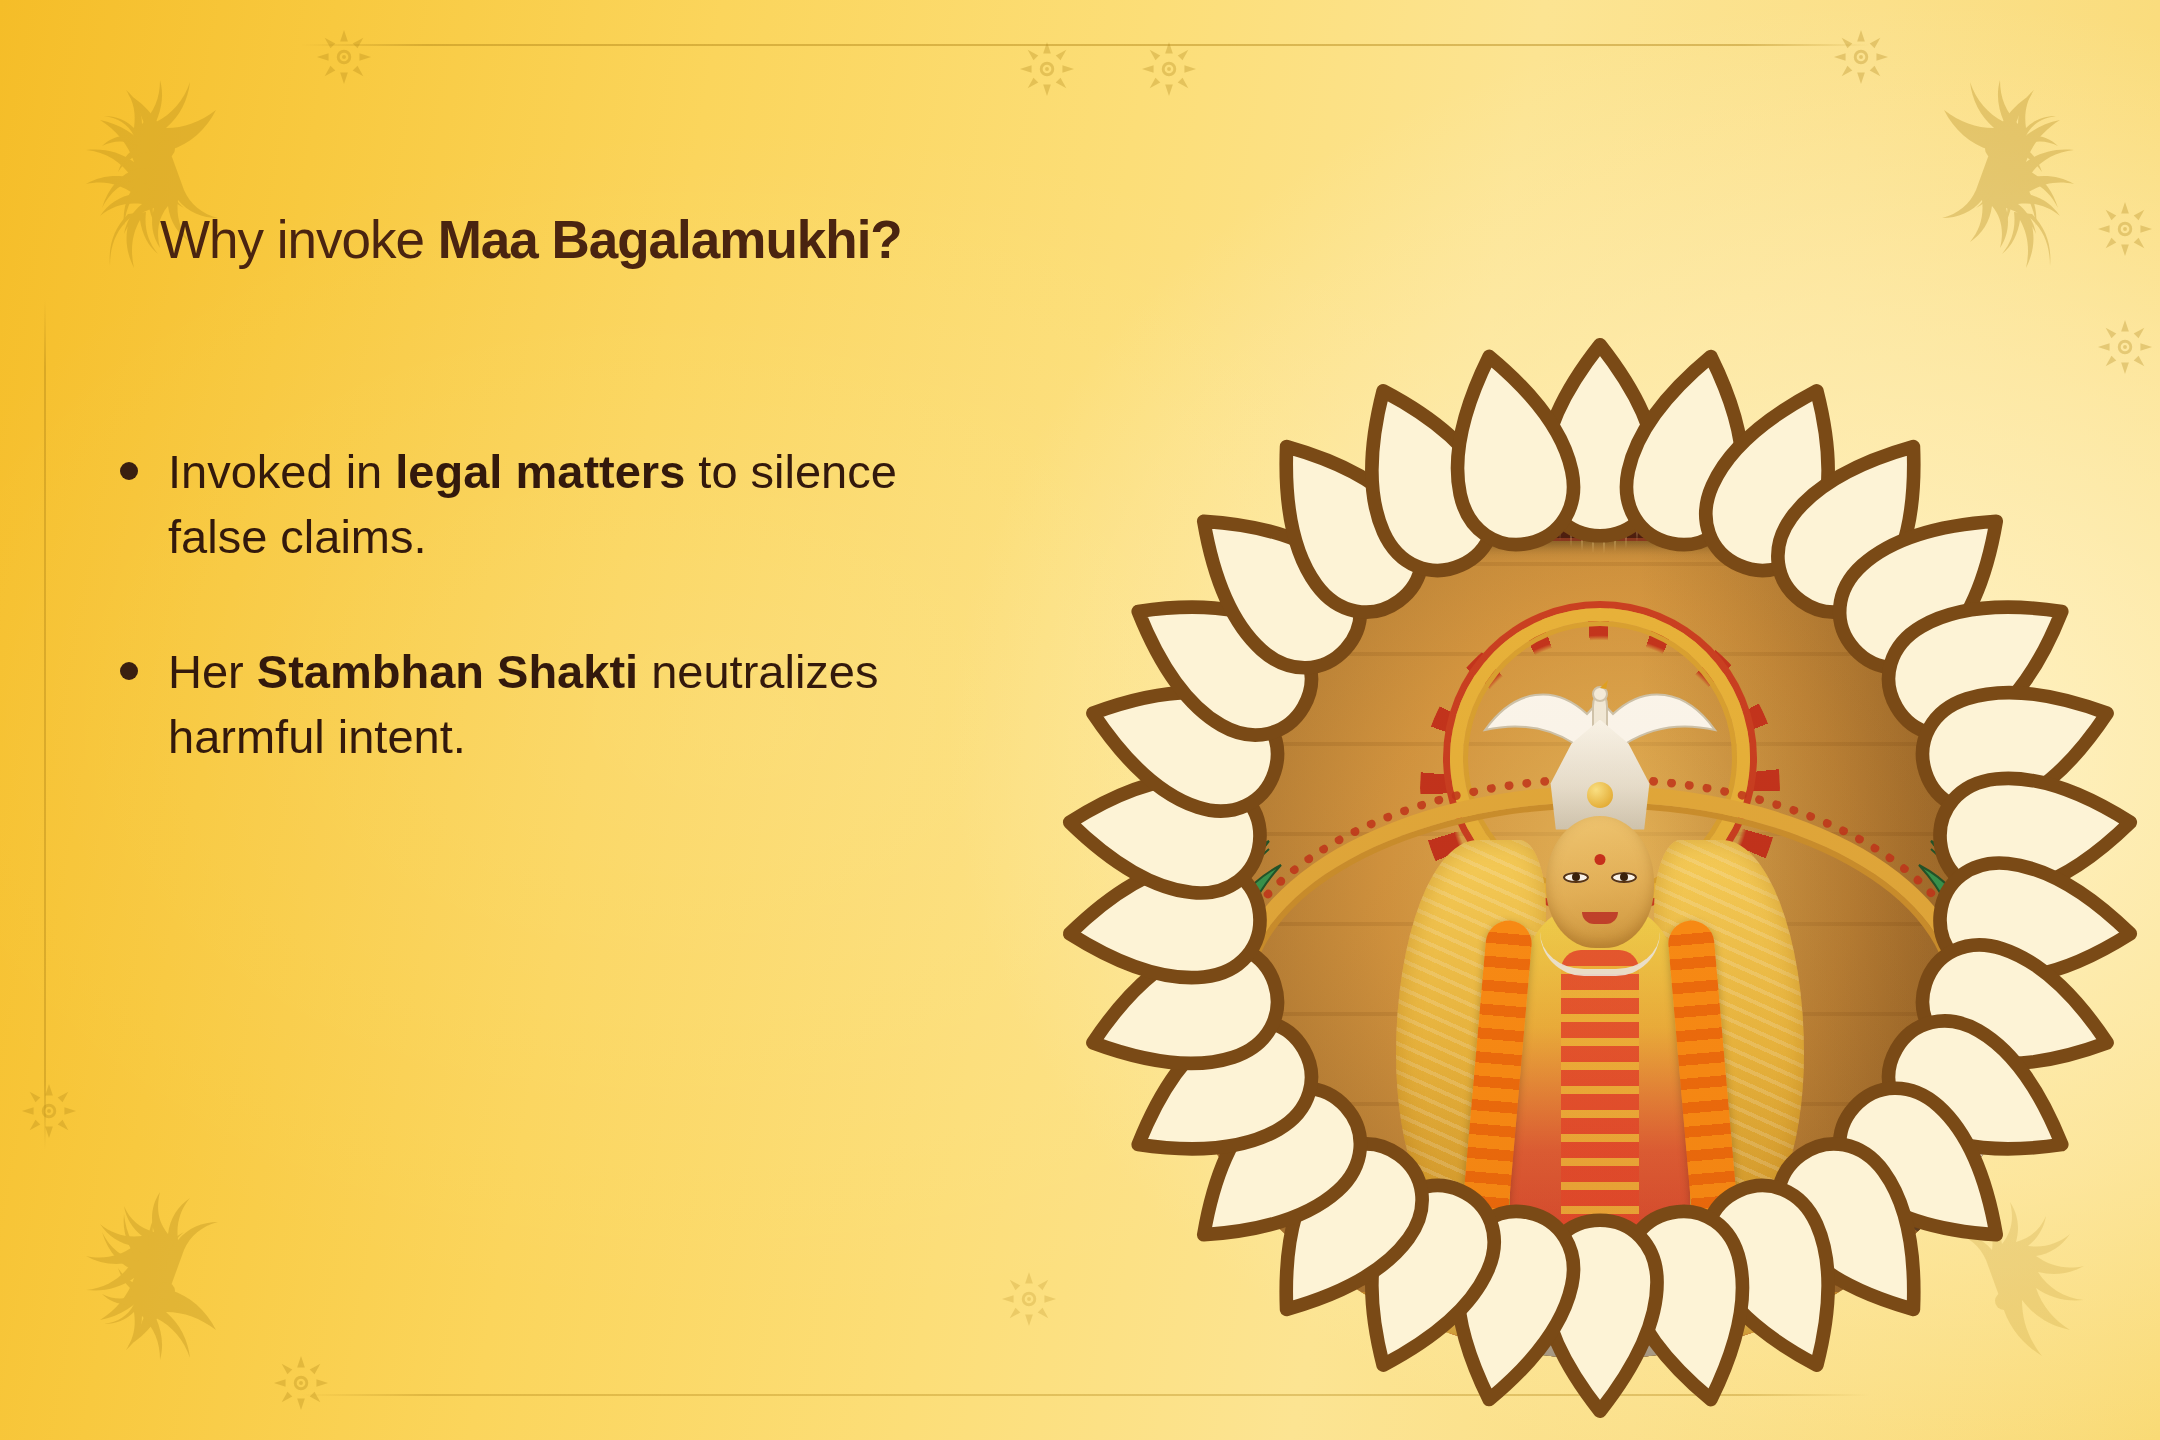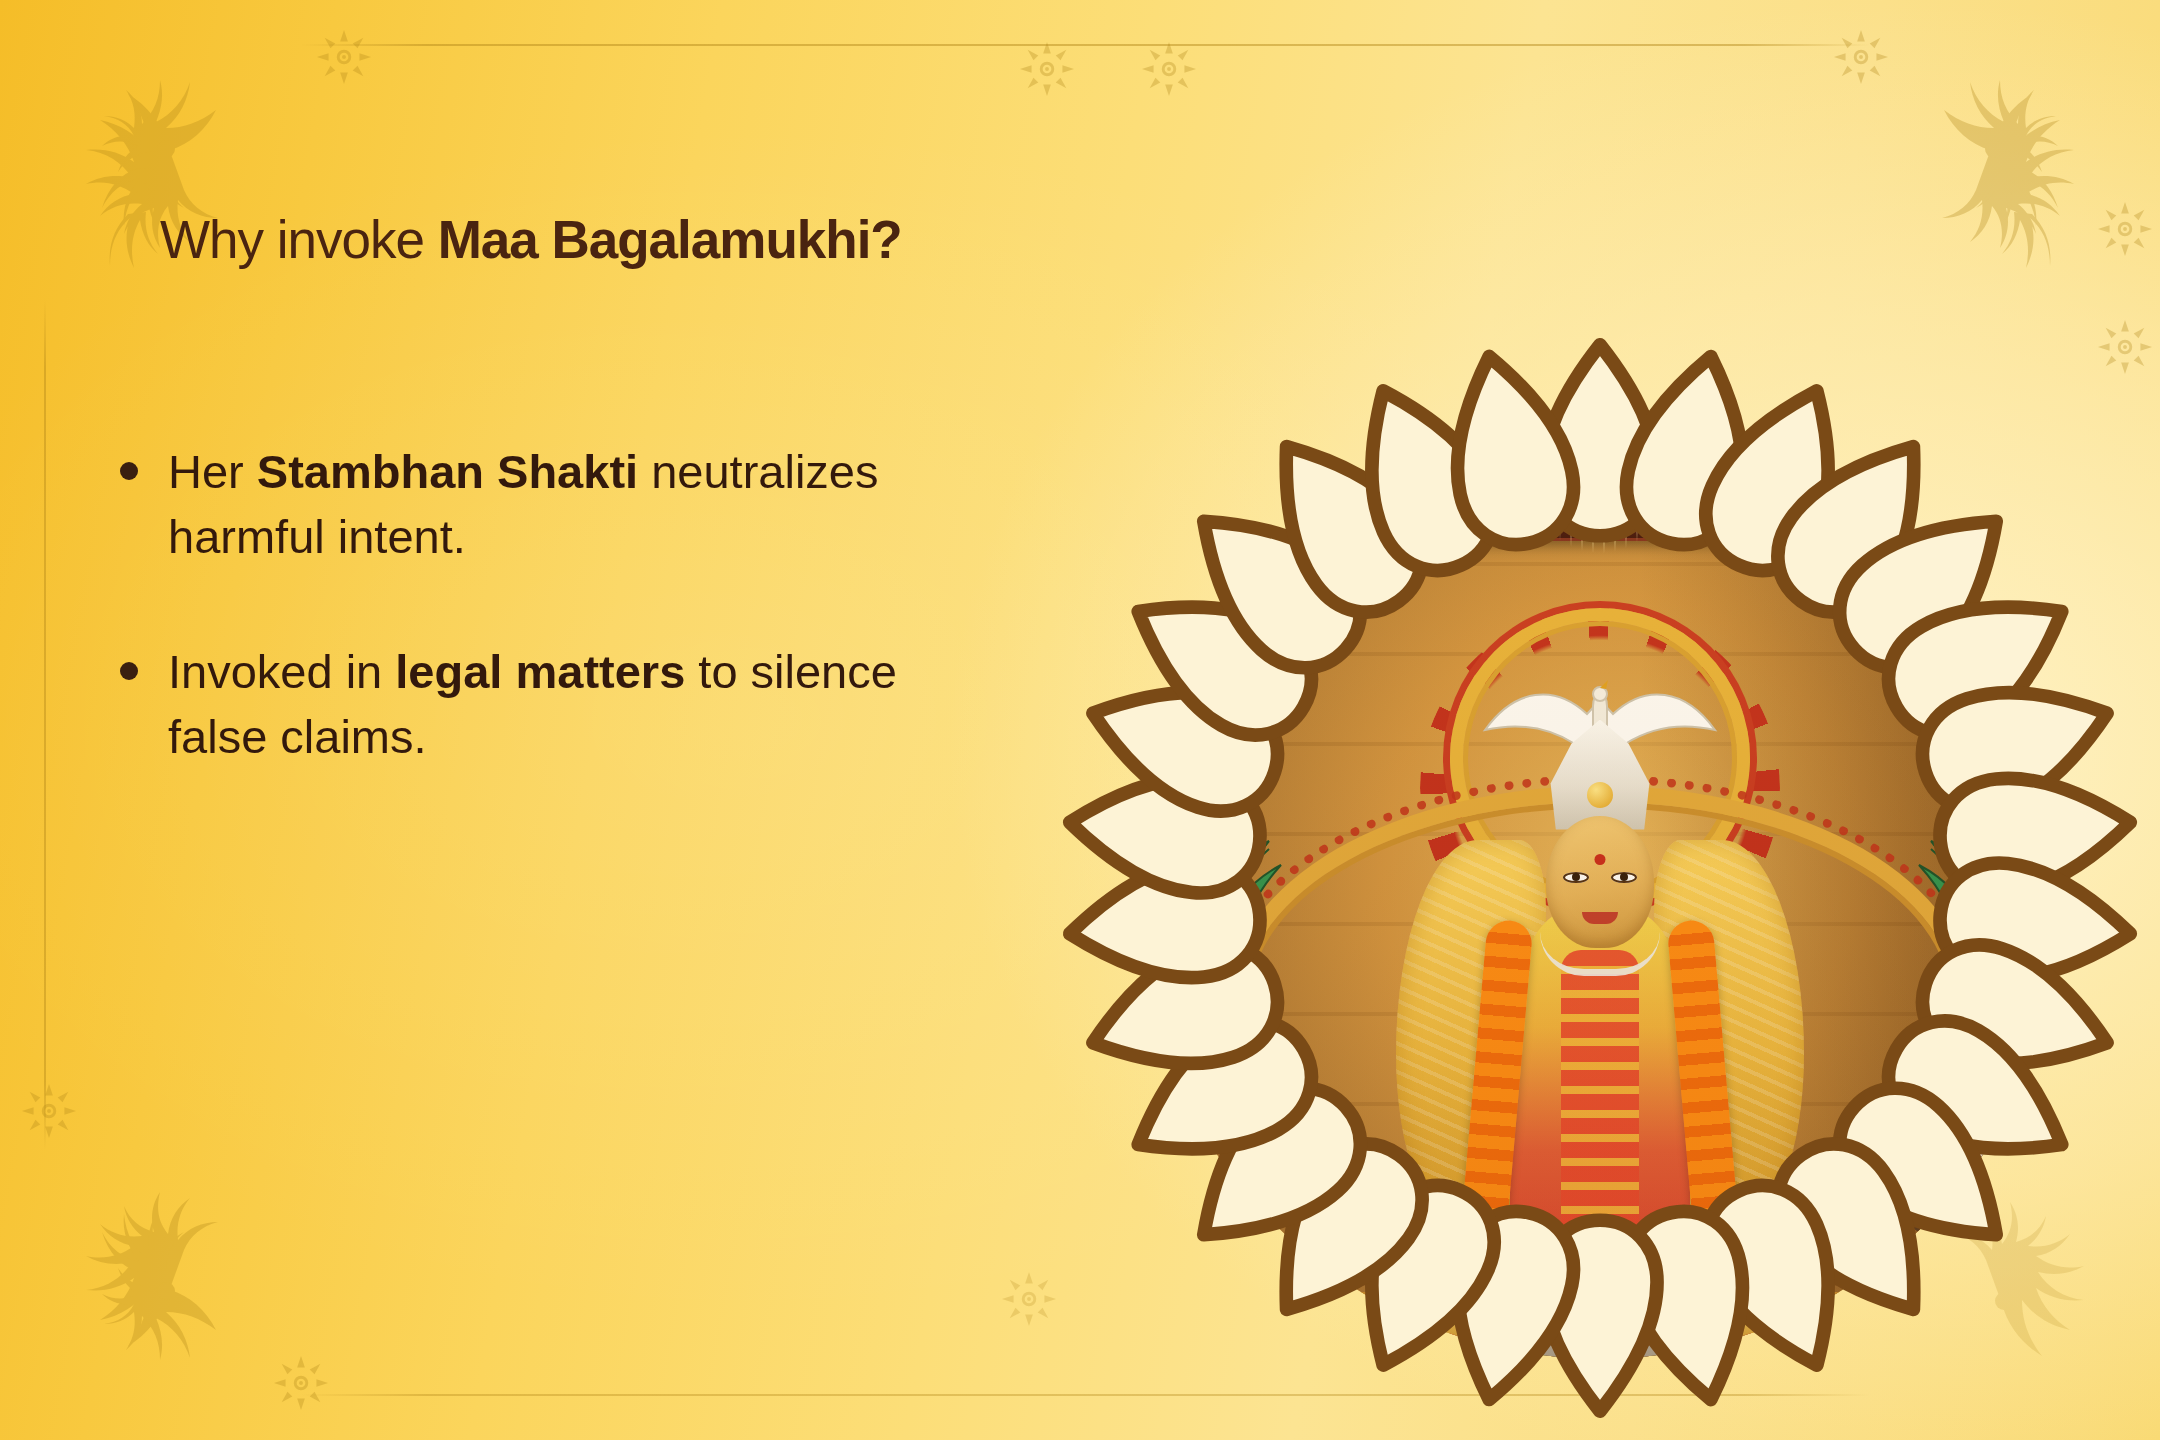--- a/index.html
+++ b/index.html
@@ -681,25 +681,25 @@
 
   <div class="content">
     <h1 class="title">
       <span>Why invoke </span><b>Maa Bagalamukhi?</b>
     </h1>
 
     <ul class="bullets" style="list-style:none;">
       <li class="bullet">
         <span class="dot"></span>
         <span class="btext">
-          <span>Her </span><b>Stambhan Shakti</b><span> neutralizes harmful intent.</span>
+          <span>Invoked in </span><b>legal matters</b><span> to silence false claims.</span>
         </span>
       </li>
       <li class="bullet">
         <span class="dot"></span>
         <span class="btext">
-          <span>Invoked in </span><b>legal matters</b><span> to silence false claims.</span>
+          <span>Her </span><b>Stambhan Shakti</b><span> neutralizes harmful intent.</span>
         </span>
       </li>
     </ul>
   </div>
 
 </div>
 
 </body></html>

